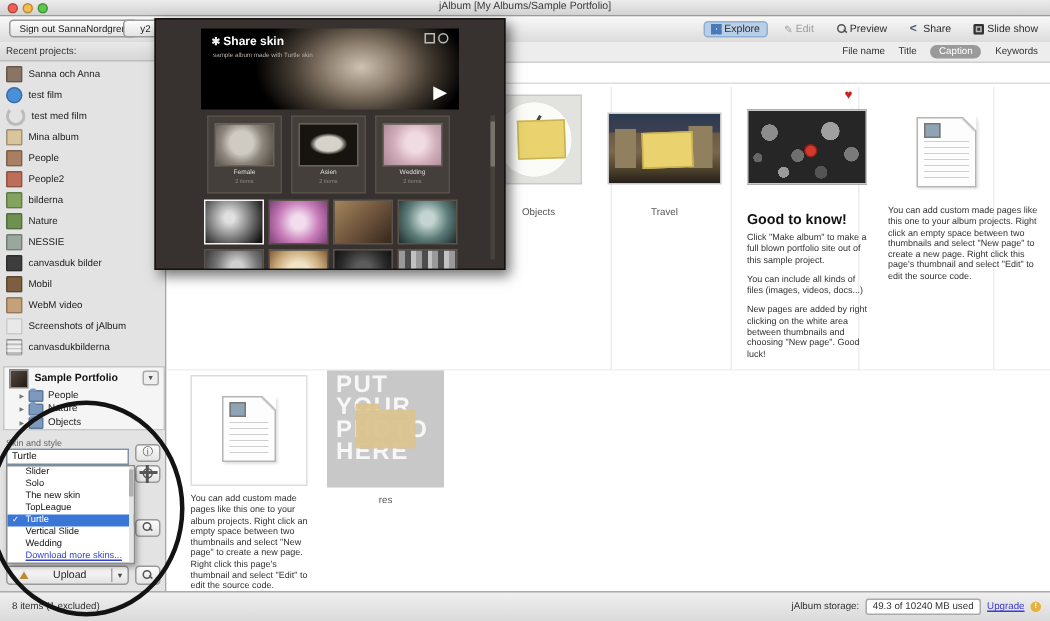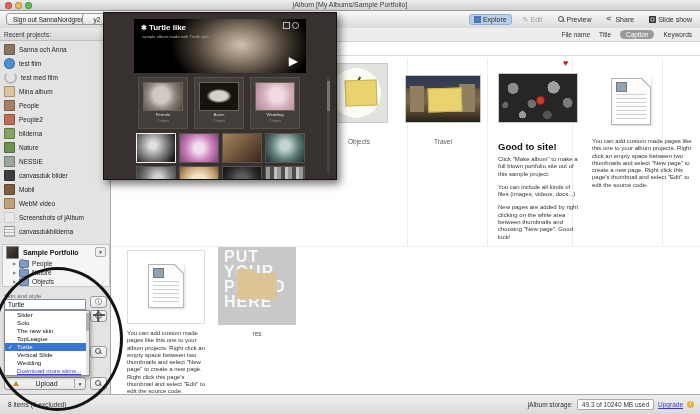--- a/index.html
+++ b/index.html
@@ -332,21 +332,21 @@
       <span class="bldg" style="left:4px;top:10px;width:14px;height:26px"></span>
       <span class="bldg" style="right:5px;top:8px;width:16px;height:28px"></span>
       <span class="sticky" style="left:22px;top:12px;width:32px;height:22px"></span>
     </div>
     <div class="caption" style="left:294px;top:110px;width:76px">Travel</div>
 
     <span class="heart" style="left:452px;top:31px">♥</span>
     <div class="thumb bokeh" style="left:387px;top:45px;width:80px;height:50px">
       <span class="reddot" style="left:37px;top:22px"></span>
     </div>
-    <div class="gk-title" style="left:387px;top:113px">Good to site!</div>
+    <div class="gk-title" style="left:387px;top:113px">Good to know!</div>
     <div class="bodytxt" style="left:387px;top:128px;width:82px">
       <p>Click "Make album" to make a full blown portfolio site out of this sample project.</p>
       <p>You can include all kinds of files (images, videos, docs...)</p>
       <p>New pages are added by right clicking on the white area between thumbnails and choosing "New page". Good luck!</p>
     </div>
 
     <div class="doc" style="left:500px;top:50px;width:38px;height:45px">
       <span class="dimg"></span>
       <span class="dlines"></span>
     </div>
@@ -364,21 +364,21 @@
       <span class="puttext">PUT YOUR PHOTO HERE</span>
       <span class="putfolder"></span>
     </div>
     <div class="caption" style="left:107px;top:302px;width:78px">res</div>
   </div>
 
   <div class="circle-note"></div>
 
   <div class="popup">
     <div class="hero">
-      <span class="hero-title"><span class="hero-star">✱</span><span>Turtle like</span></span>
+      <span class="hero-title"><span class="hero-star">✱</span><span>Share skin</span></span>
       <span class="hero-sub">sample album made with Turtle skin</span>
       <span class="play">▶</span>
       <span class="mini-ic" style="right:16px"></span>
       <span class="mini-ic" style="right:7px;border-radius:50%"></span>
     </div>
 
     <div class="pfold" style="left:34px;top:64px">
       <span class="im im-sheep"></span>
       <span class="fl">Female</span>
       <span class="fc">2 items</span>

